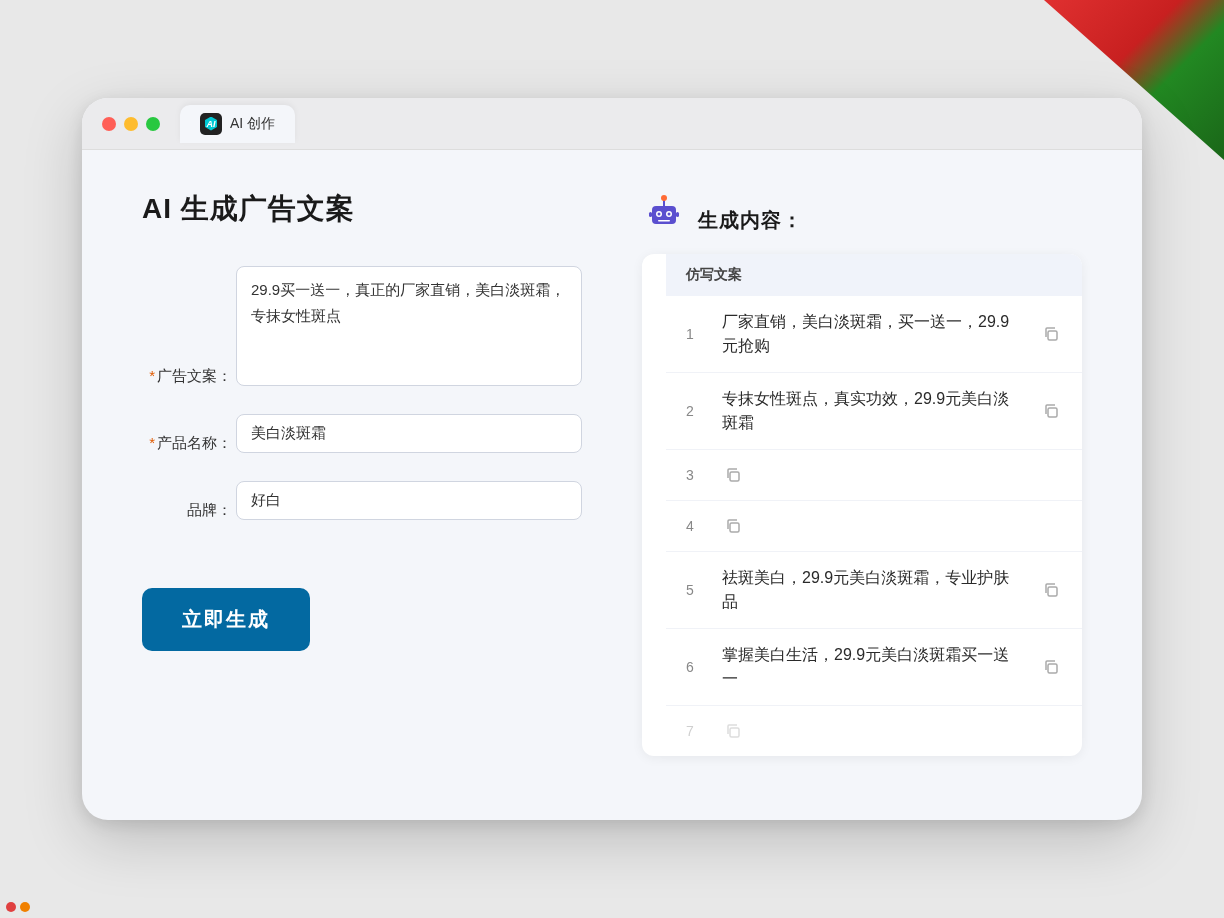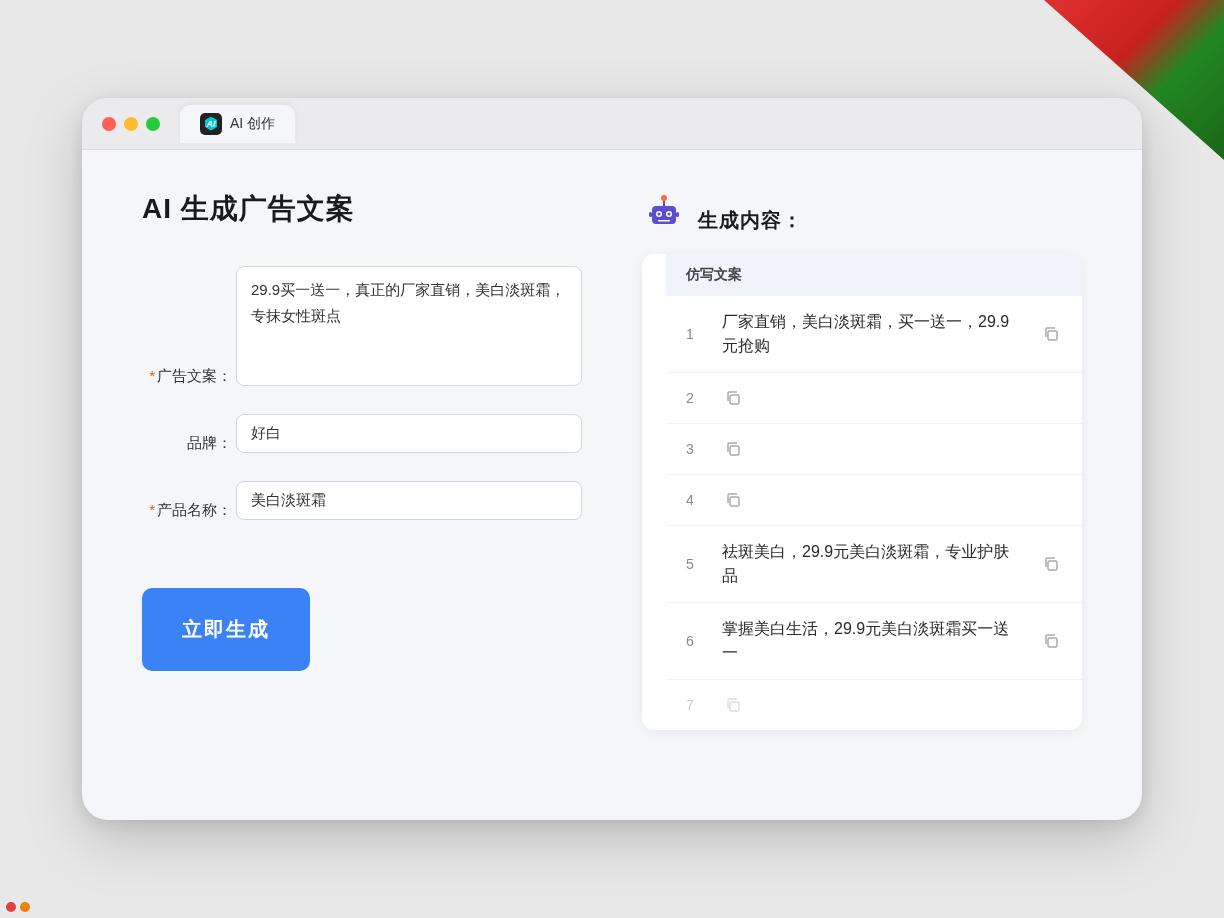--- a/index.html
+++ b/index.html
@@ -145,25 +145,25 @@
       font-family: inherit;
       resize: none;
     }
     .form-textarea {
       height: 120px;
       line-height: 1.7;
     }
 
     .generate-btn {
       margin-top: 40px;
-      background: #3b82f6;
+      background: #0369a1;
       color: white;
       border: none;
       border-radius: 10px;
-      padding: 28px 40px;
+      padding: 18px 40px;
       font-size: 20px;
       font-weight: 600;
       cursor: pointer;
       letter-spacing: 2px;
       transition: background 0.2s;
     }
 
     
     .right-panel {
       flex: 1;
@@ -273,30 +273,30 @@
       
       <div class="form-group">
         <div class="form-label">
           <span class="required-star">*</span><span>广告文案：</span>
         </div>
         <textarea class="form-textarea" style="">29.9买一送一，真正的厂家直销，美白淡斑霜，专抹女性斑点</textarea>
       </div>
 
       
       <div class="form-group">
-        <div class="form-label">品牌：</div>
-        <input class="form-input" type="text" value="好白" style="">
-      </div>
-
-      
-      <div class="form-group">
         <div class="form-label">
           <span class="required-star">*</span><span>产品名称：</span>
         </div>
         <input class="form-input" type="text" value="美白淡斑霜" style="">
+      </div>
+
+      
+      <div class="form-group">
+        <div class="form-label">品牌：</div>
+        <input class="form-input" type="text" value="好白" style="">
       </div>
 
       <button class="generate-btn">立即生成</button>
     </div>
 
     <div class="right-panel">
       <div class="result-header">
         <div class="robot-icon">
           <svg class="robot-svg" viewBox="0 0 44 44" fill="none" xmlns="http://www.w3.org/2000/svg">
 
@@ -327,20 +327,21 @@
               <span class="row-text">厂家直销，美白淡斑霜，买一送一，29.9元抢购</span>
               <div class="copy-icon">
                 <svg viewBox="0 0 16 16" fill="none" stroke="currentColor" stroke-width="1.5">
     <rect x="5" y="5" width="9" height="9" rx="1.5"></rect>
     <path d="M3 11V3a1 1 0 011-1h8"></path>
   </svg>
               </div>
             </div>
             <div class="table-row">
               <span class="row-number">2</span>
+              <span class="row-text">专抹女性斑点，真实功效，29.9元美白淡斑霜</span>
               <div class="copy-icon">
                 <svg viewBox="0 0 16 16" fill="none" stroke="currentColor" stroke-width="1.5">
     <rect x="5" y="5" width="9" height="9" rx="1.5"></rect>
     <path d="M3 11V3a1 1 0 011-1h8"></path>
   </svg>
               </div>
             </div>
             <div class="table-row">
               <span class="row-number">3</span>
               <div class="copy-icon">

